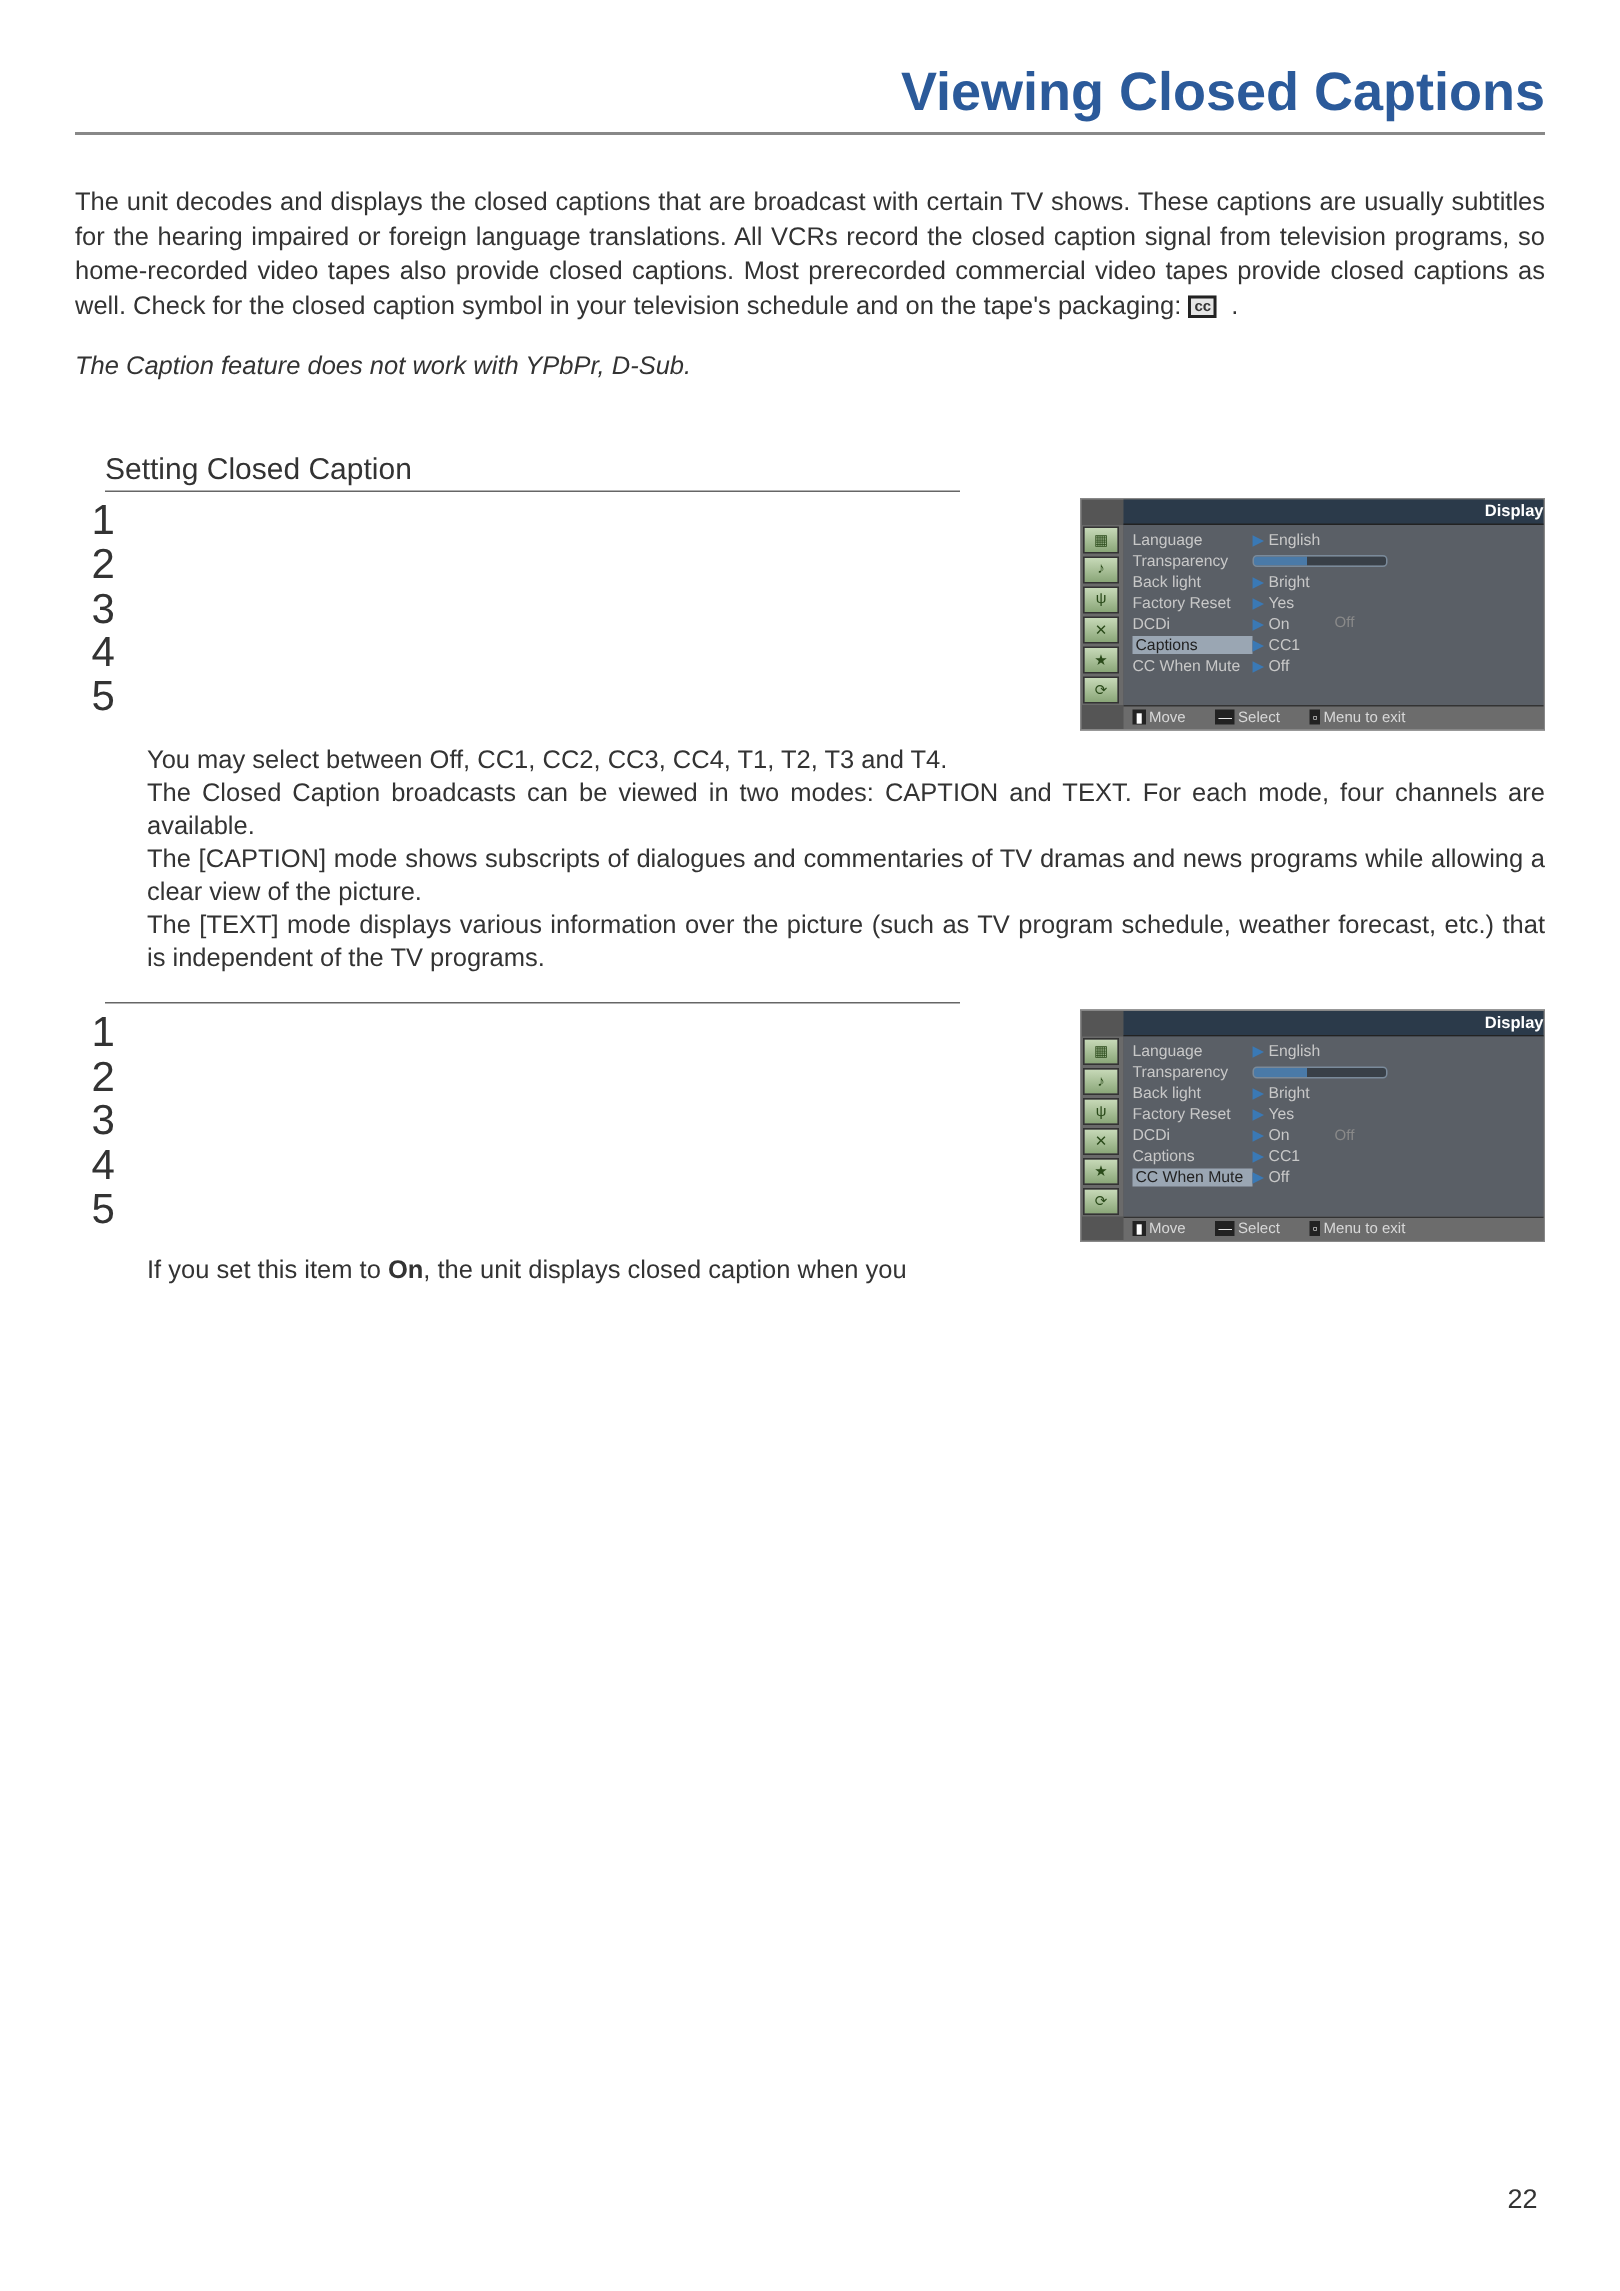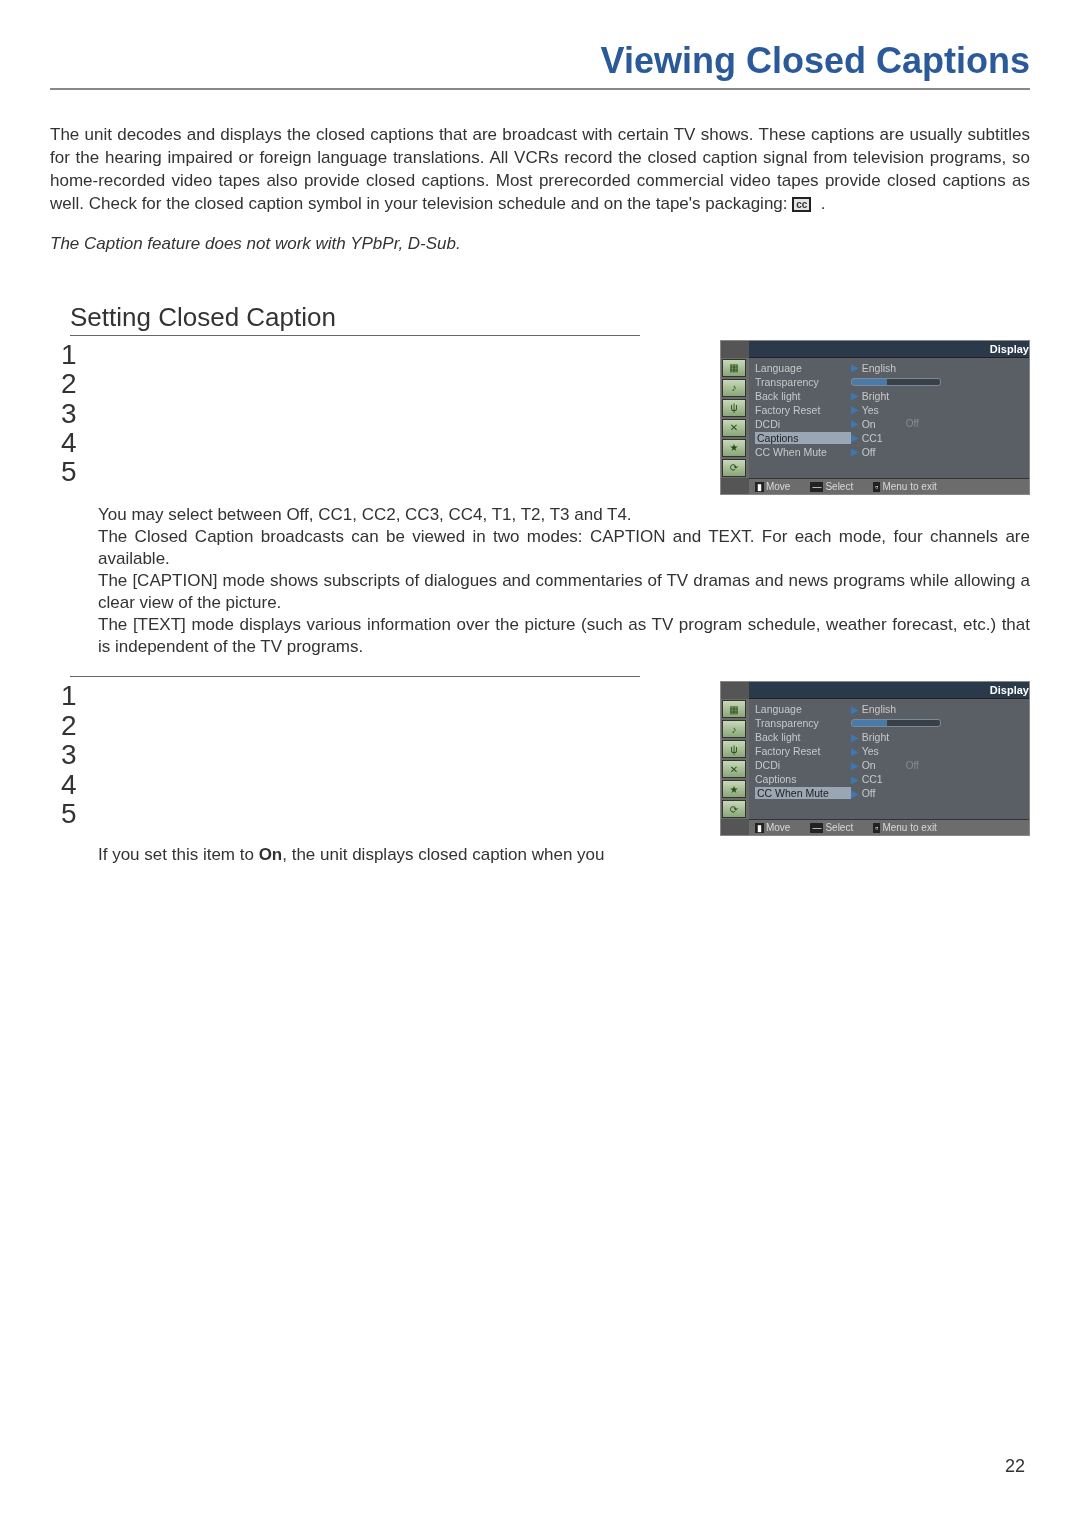--- a/index.html
+++ b/index.html
@@ -43,21 +43,21 @@
   .note-label {
     font-style: italic;
     font-weight: bold;
     font-size: 17px;
   }
   .note-line {
     font-style: italic;
     font-size: 17px;
   }
   .section-title {
-    font-size: 26px;
+    font-size: 20px;
     color: #333;
     margin-left: 20px;
     margin-bottom: 2px;
     margin-top: 48px;
   }
   .section-hr {
     border: none;
     border-top: 1.5px solid #666;
     margin: 0 0 4px 20px;
     width: 570px;
@@ -119,21 +119,21 @@
     flex: 1;
     background: #5a5f66;
     padding: 3px 6px 6px 6px;
   }
   .osd-row {
     display: flex;
     align-items: center;
     padding: 1px 0;
     font-size: 10.5px;
   }
-  .osd-label { width: 96px; color: #c8c8c8; }
+  .osd-label { width: 80px; color: #c8c8c8; }
   .osd-arrow { color: #3a79b5; margin-right: 3px; font-size: 10px; }
   .osd-value { color: #c8c8c8; }
   .osd-row-sel .osd-label { background: #9aa6b3; color: #222; padding: 0 2px; }
   .osd-slider {
     display: inline-block;
     width: 90px;
     height: 8px;
     border: 1px solid #7a8a9a;
     background: linear-gradient(to right, #4a7aa8 40%, #394048 40%);
     border-radius: 3px;

